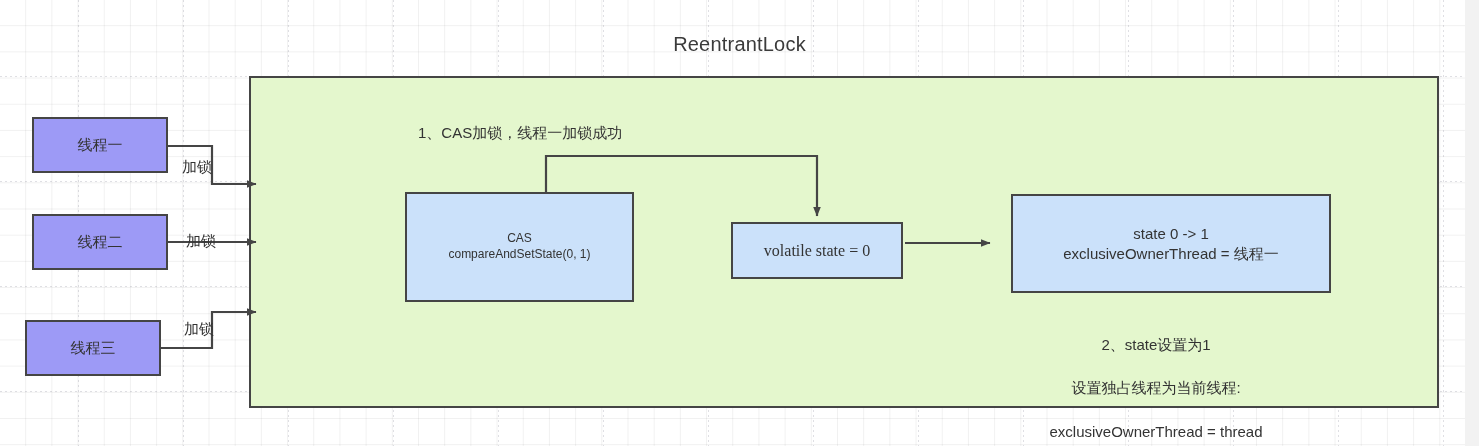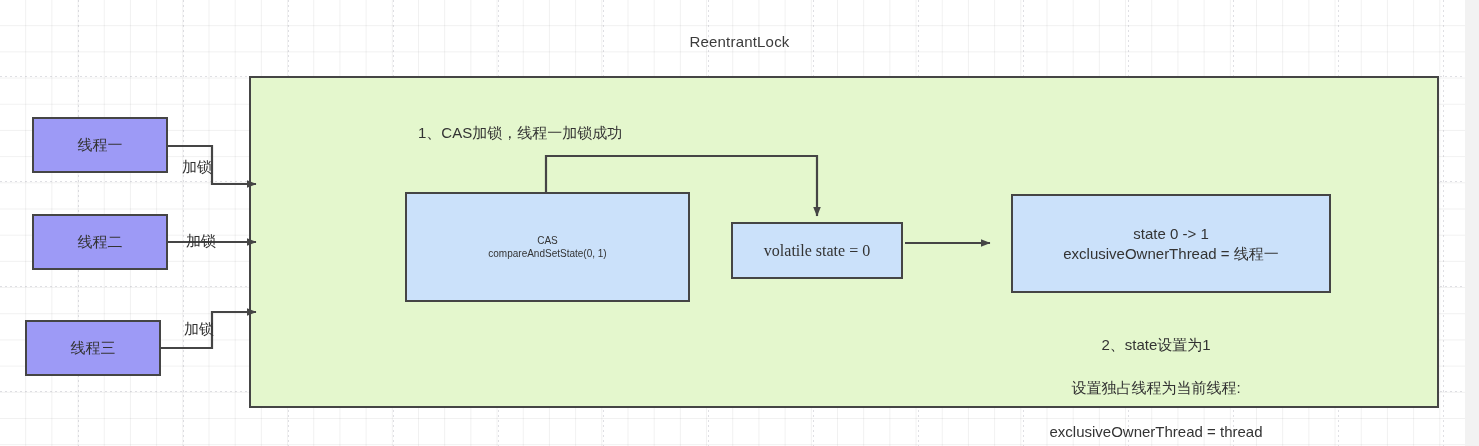--- a/index.html
+++ b/index.html
@@ -40,21 +40,21 @@
     left: 0; right: 0; height: 1px;
     background-image: repeating-linear-gradient(to right, rgba(110,110,130,0.22) 0 2px, transparent 2px 5px);
   }
 
   
   .diagram-title {
     position: absolute;
     left: 0; right: 0;
     top: 33px;
     text-align: center;
-    font-size: 15px;
+    font-size: 20px;
     color: #3b3b3b;
     letter-spacing: 0.2px;
   }
 
   
   #lock-container {
     position: absolute;
     left: 249px;
     top: 76px;
     width: 1190px;
@@ -80,22 +80,22 @@
     height: 56px;
     background: #9d9af6;
     border: 2px solid #454545;
     font-size: 15px;
   }
   .proc-node {
     background: #cbe1fa;
     border: 2px solid #454545;
   }
   #node-cas {
-    left: 405px; top: 192px; width: 285px; height: 110px;
-    font-size: 10px;
+    left: 405px; top: 192px; width: 229px; height: 110px;
+    font-size: 12px;
   }
   #node-state-var {
     left: 731px; top: 222px; width: 172px; height: 57px;
     font-family: "Liberation Serif", serif;
     font-size: 16px;
   }
   #node-owner {
     left: 996px; top: 194px; width: 320px; height: 99px;
     font-size: 15px;
     margin-left: 15px;

